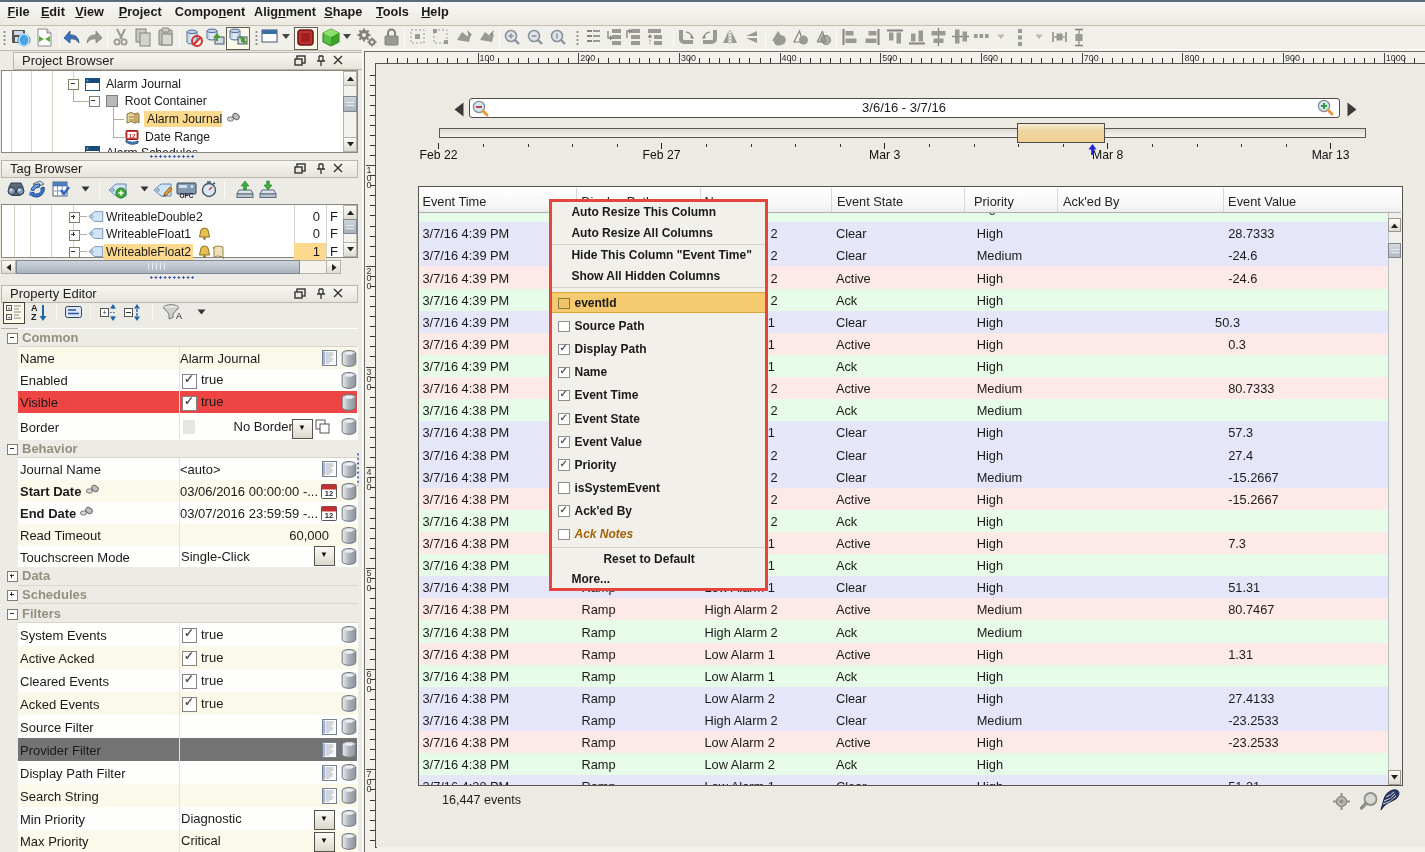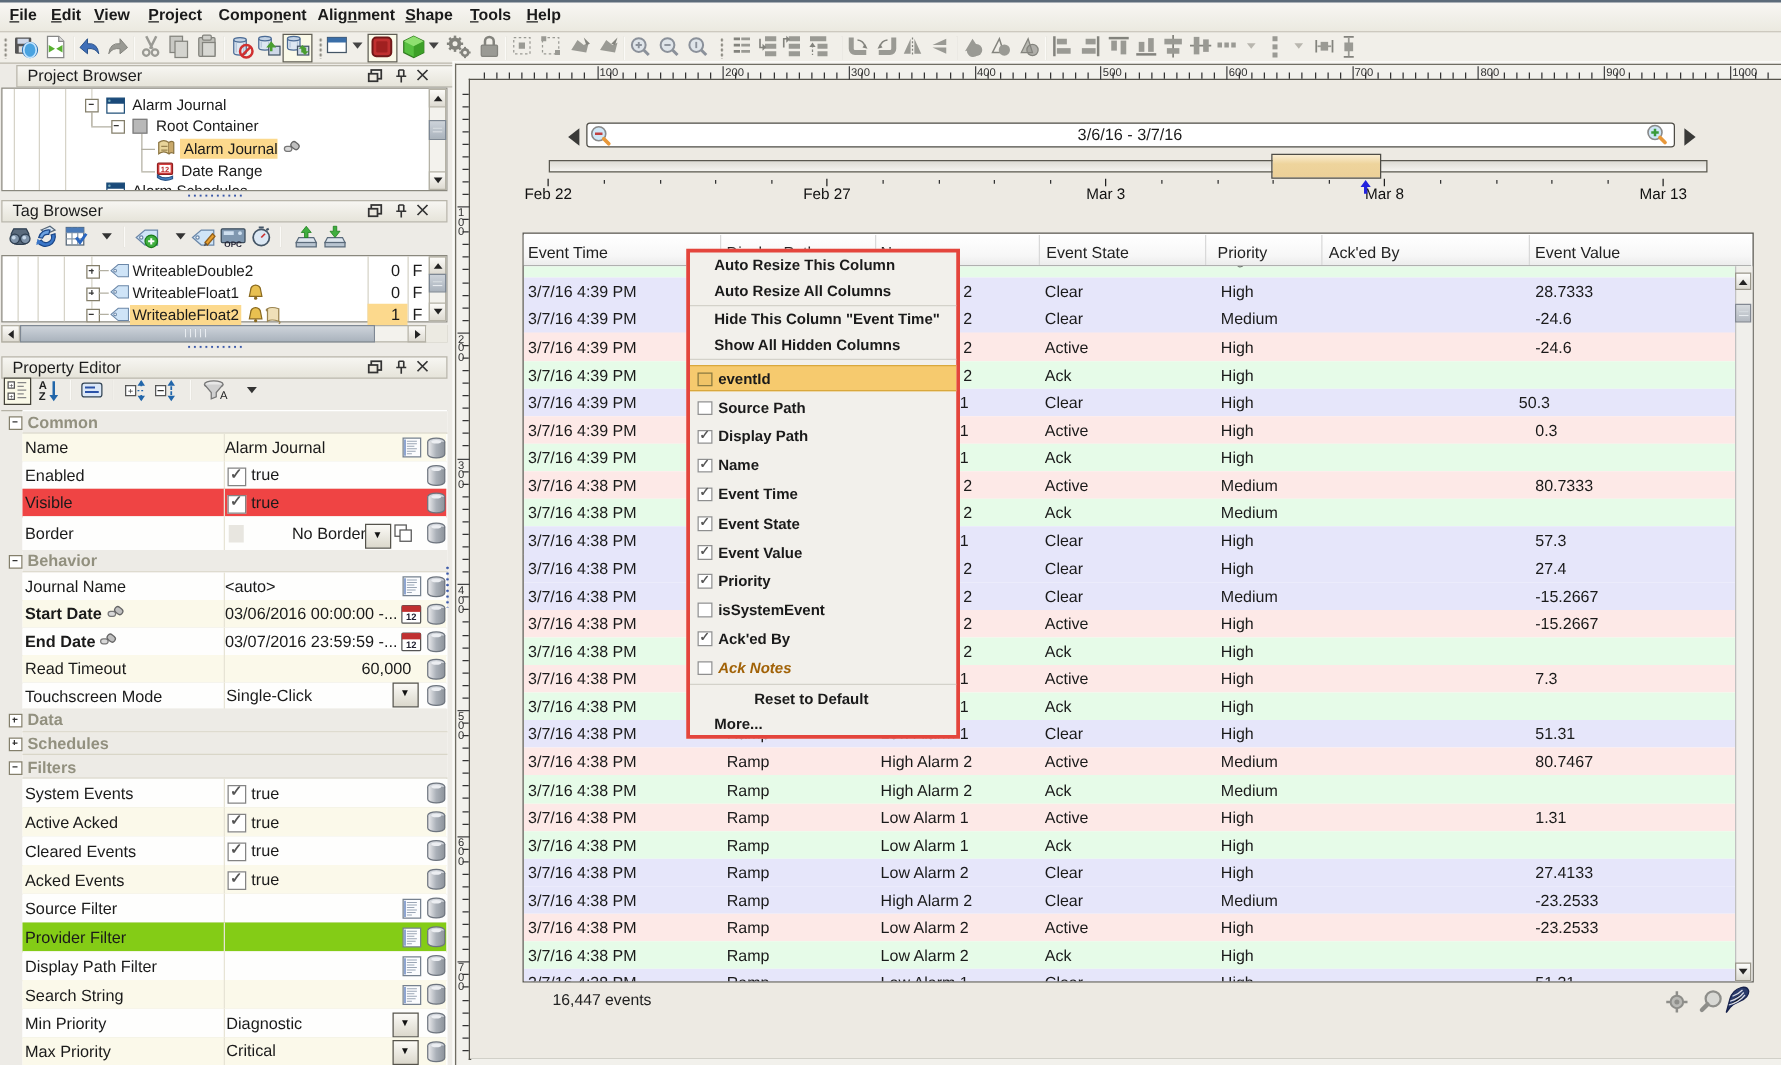--- a/index.html
+++ b/index.html
@@ -887,21 +887,21 @@
       <linearGradient id="dbg" x1="0" x2="1">
         <stop offset="0" stop-color="#eeeef0"></stop>
         <stop offset="0.5" stop-color="#aab0b8"></stop>
         <stop offset="1" stop-color="#8d939b"></stop>
       </linearGradient>
     </defs>
     <ellipse cx="8" cy="3.4" rx="6.8" ry="2.9" fill="#d2d6dc" stroke="#6d747e"></ellipse>
     <path d="M1.2 3.4v10a6.8 2.9 0 0 0 13.6 0v-10" fill="url(#dbg)" stroke="#6d747e"></path>
     <ellipse cx="8" cy="3.4" rx="4" ry="1.4" fill="#eceef2"></ellipse>
   </svg>
-<div class="prow" style="top:738px;height:23px;background:#84cc16;">
+<div class="prow" style="top:738px;height:23px;background:#737373;">
     <div class="psep"></div>
     <div class="plabel" style="font-weight:normal">Provider Filter</div>
   </div>
 <svg class="a" style="left:322px;top:741.5px" width="15" height="16" viewBox="0 0 15 16">
     <rect x="0.5" y="0.5" width="14" height="15" fill="#fbfcfe" stroke="#76818f"></rect>
     <path d="M3.5 3h8M3.5 5h8M3.5 7h6M3.5 9h8M3.5 11h7M3.5 13h4" stroke="#9aa5b5" stroke-width="0.9"></path>
     <path d="M2 1.5v13" stroke="#6a88c0" stroke-width="1.2"></path>
   </svg>
 <svg class="a" style="left:341px;top:741.0px" width="16" height="17" viewBox="0 0 16 17">
     <defs>

